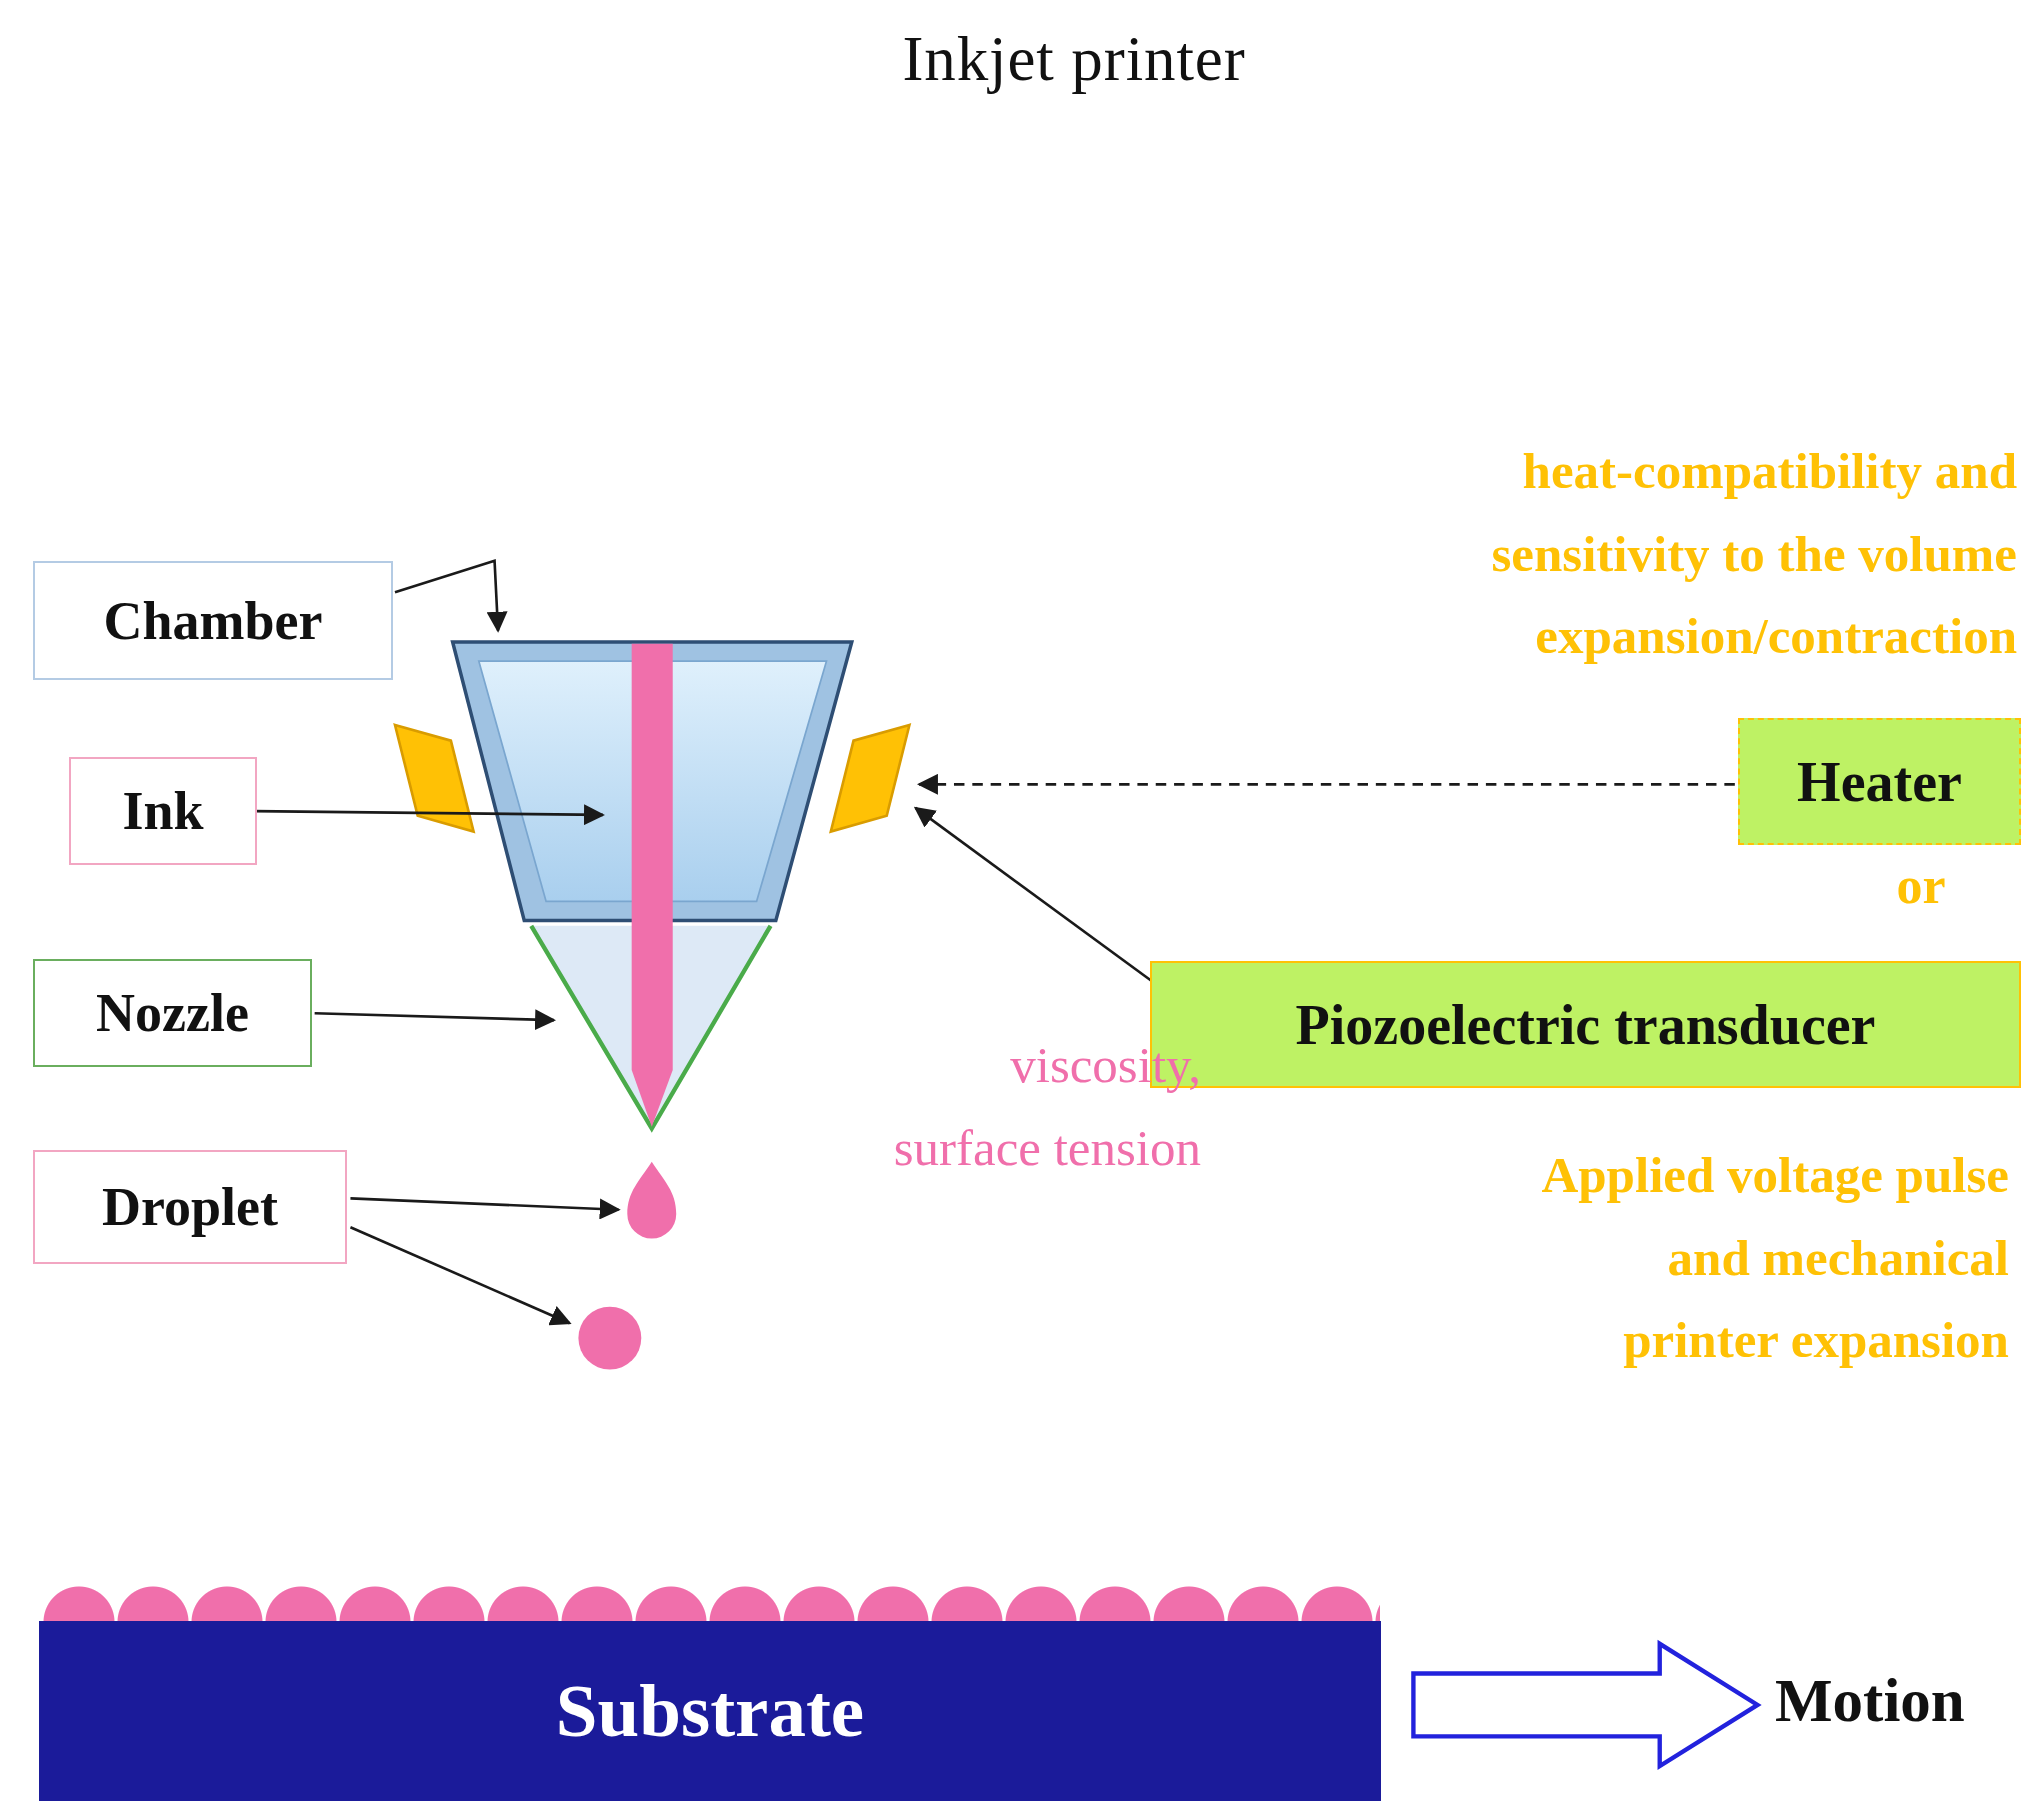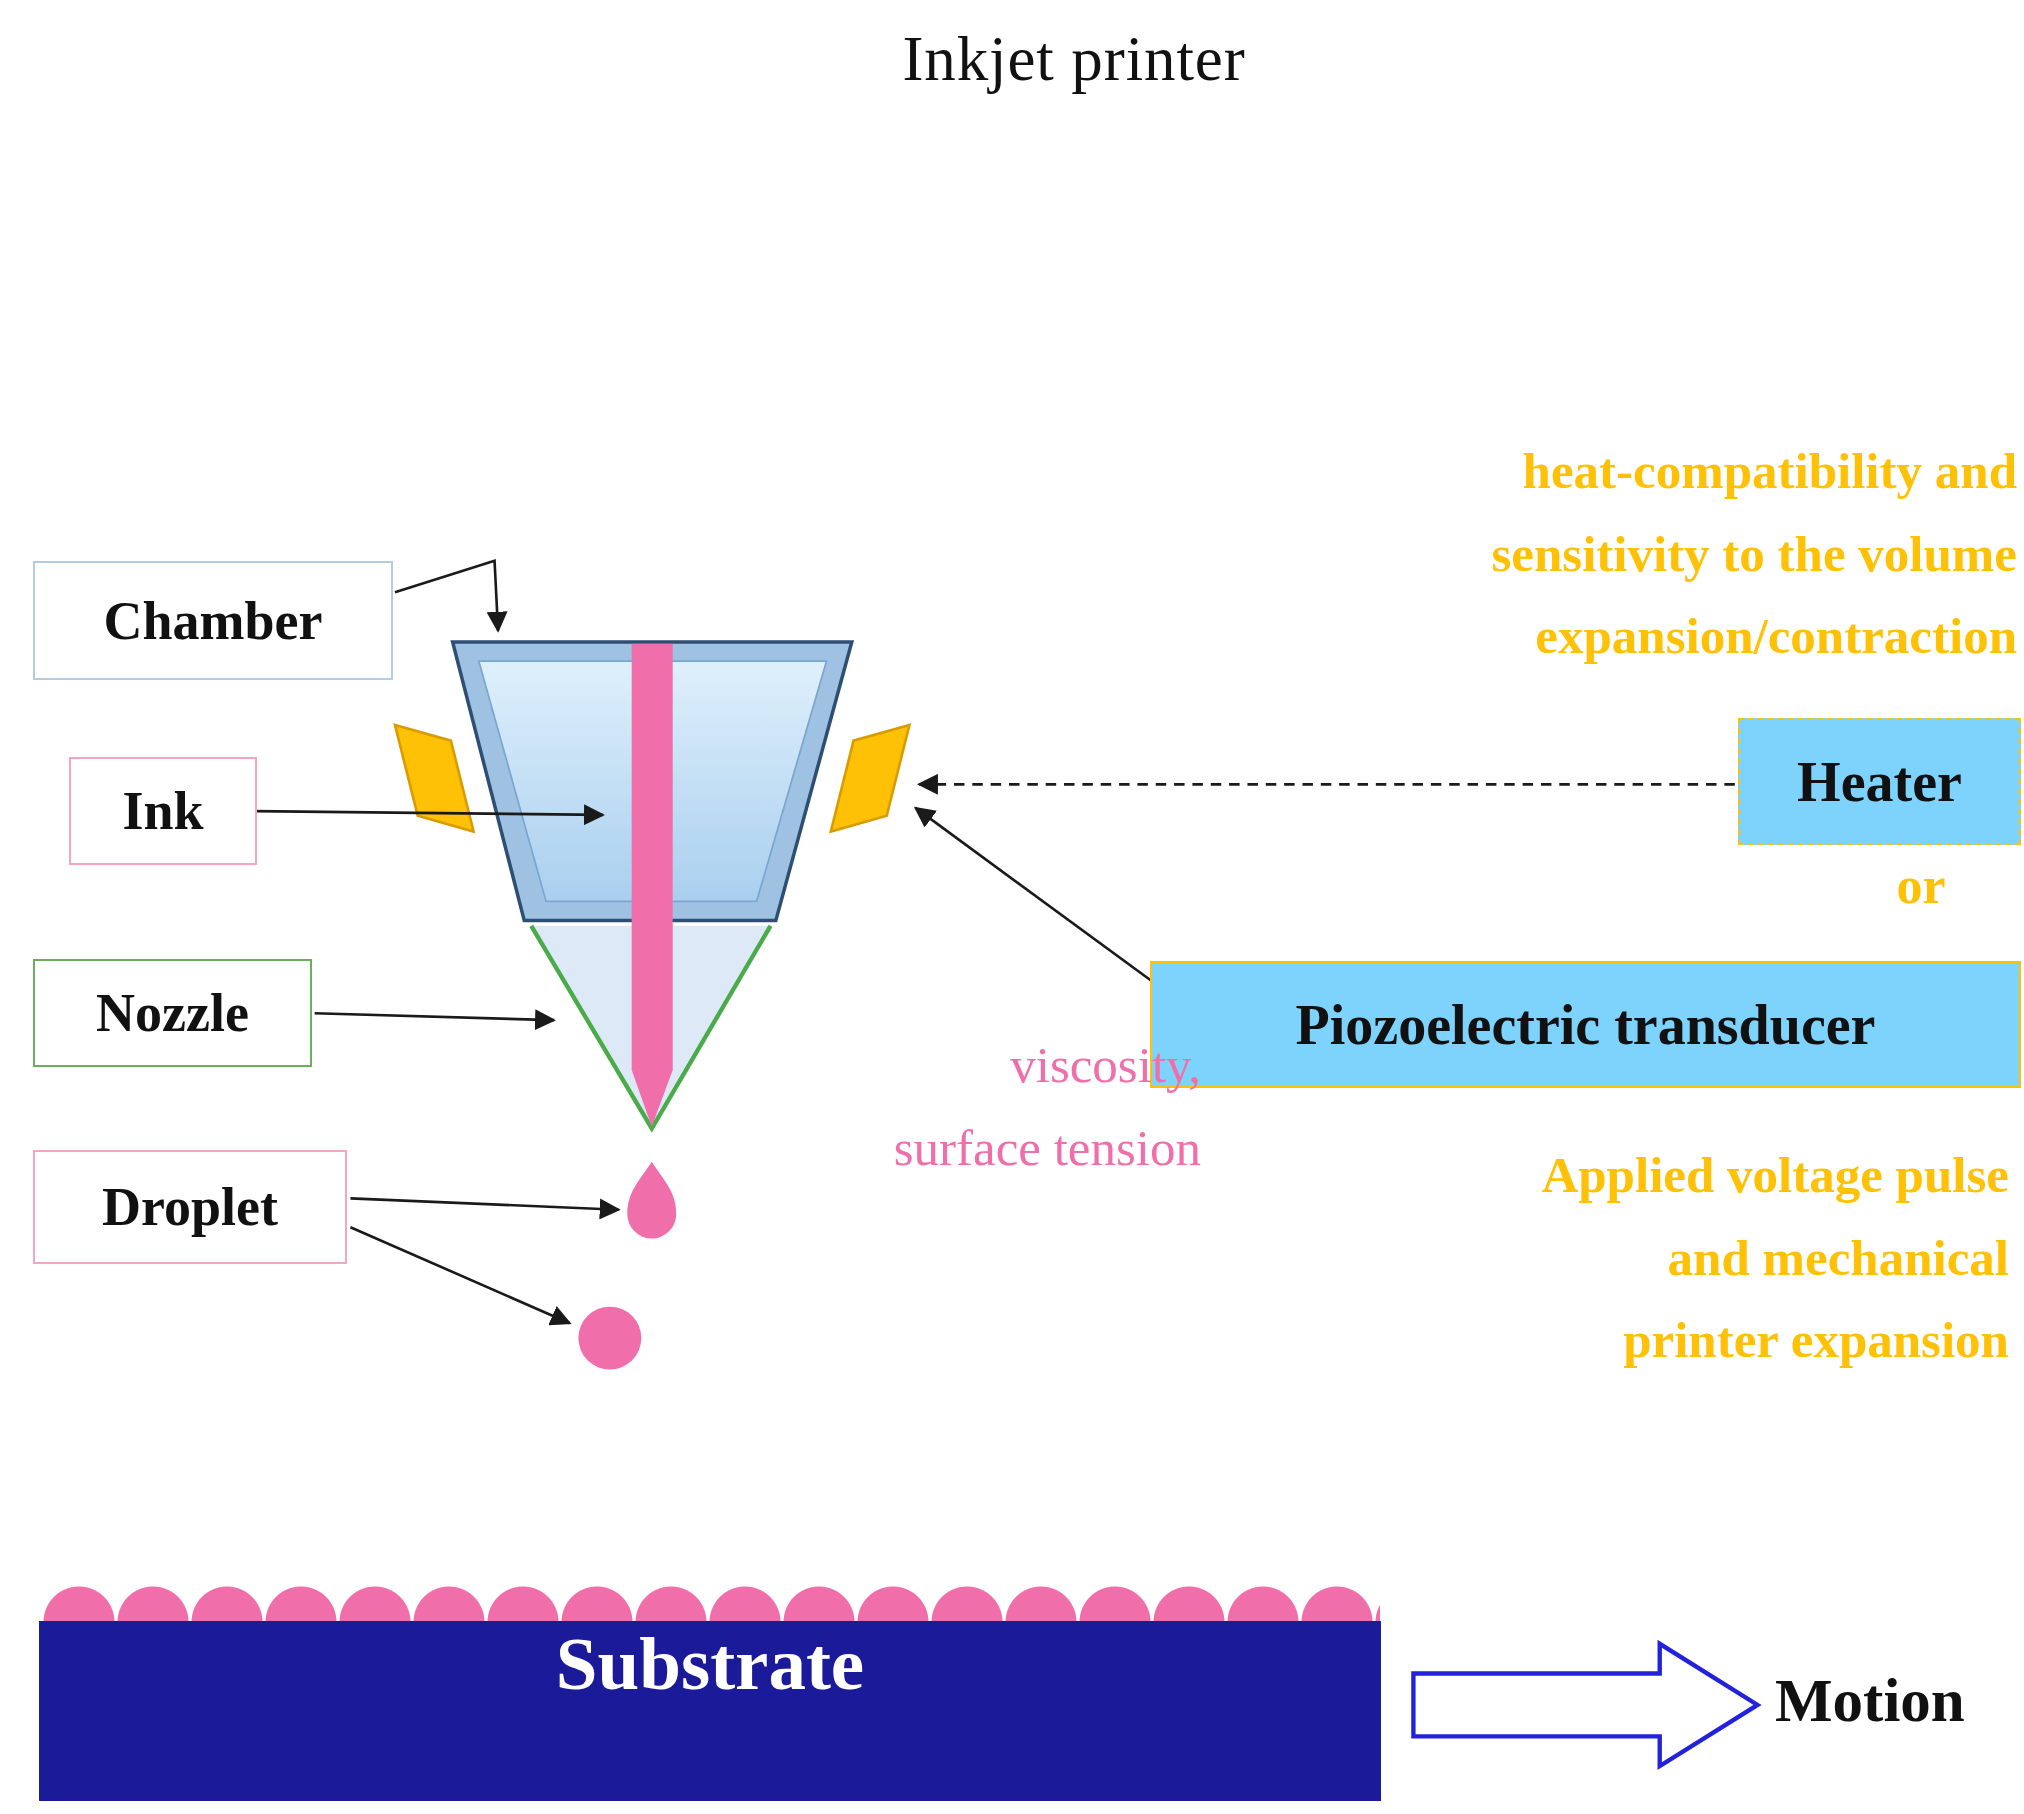--- a/index.html
+++ b/index.html
@@ -30,31 +30,31 @@
   .note{
     white-space:pre-line;text-align:right;
     font-size:51px;line-height:1.62;font-weight:bold;
   }
   .note-orange{color:var(--orange);}
   .note-pink{color:var(--pink);font-weight:normal;}
   .heat-note{left:1170px;top:430px;width:847px;}
   .voltage-note{left:1144px;top:1134px;width:865px;}
   .viscosity-note{left:725px;top:1024px;width:476px;}
   .actuator-box{
-    background:#7dd3fc;box-sizing:border-box;
+    background:#bef264;box-sizing:border-box;
     display:flex;align-items:center;justify-content:center;
     font-weight:bold;font-size:56px;color:#111;
   }
   .box-heater{left:1738px;top:718px;width:283px;height:127px;border:2.6px dashed var(--orange);}
   .box-piezo{left:1150px;top:961px;width:871px;height:127px;border:2.6px solid var(--orange);}
   .or-label{left:1860px;top:856px;width:122px;text-align:center;font-size:52px;font-weight:bold;color:var(--orange);}
   .substrate-bar{
     left:39px;top:1621px;width:1342px;height:180px;
     background:var(--navy);
-    display:flex;justify-content:center;
+    display:flex;align-items:center;justify-content:center;
     color:#ffffff;font-weight:bold;font-size:75px;
   }
   .bumps{
     left:42px;top:1582px;width:1338px;height:40px;
     background-image:radial-gradient(circle 36px at 37px 40px, var(--pink) 35px, transparent 36px);
     background-size:74px 40px;
     background-repeat:repeat-x;
   }
   .motion-label{left:1775px;top:1666px;width:253px;font-size:61px;font-weight:bold;color:#111;}
 </style>

